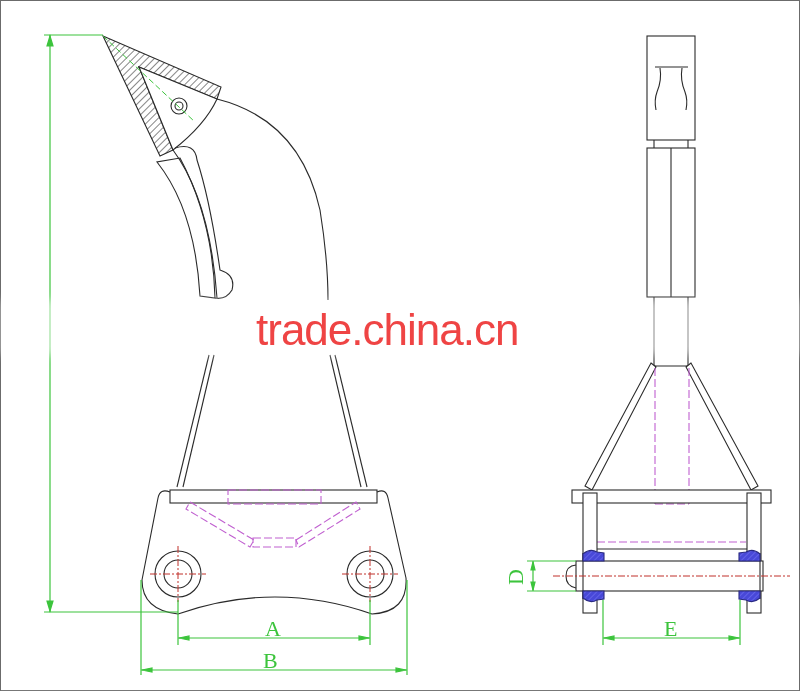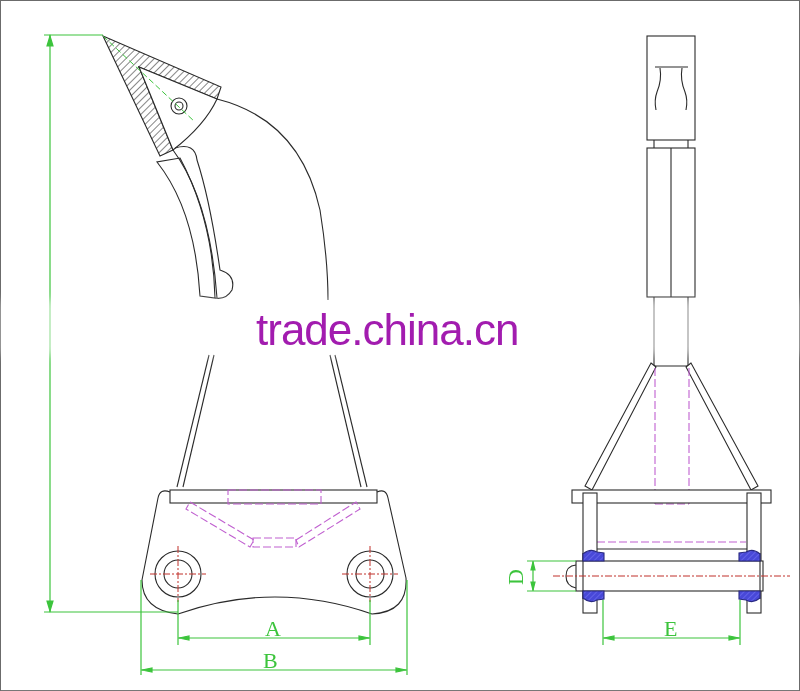--- a/index.html
+++ b/index.html
@@ -1,19 +1,19 @@
 <!DOCTYPE html>
 <html><head>
 <meta charset="utf-8">
 <style>
   html, body { margin: 0; padding: 0; background: #ffffff; }
   body { width: 800px; height: 691px; overflow: hidden; position: relative; font-family: "Liberation Serif", serif; }
   .frame { position: absolute; left: 0; top: 0; width: 798px; height: 689px; border: 1px solid #6b6b6b; border-bottom: 2px solid #777; }
   svg { position: absolute; left: 0; top: 0; }
-  .watermark { position: absolute; left: 256px; top: 305px; font-family: "Liberation Sans", sans-serif; font-size: 44px; color: #a21caf; letter-spacing: -1px; white-space: nowrap; }
+  .watermark { position: absolute; left: 256px; top: 305px; font-family: "Liberation Sans", sans-serif; font-size: 44px; color: #ef4444; letter-spacing: -1px; white-space: nowrap; }
   .dimlabel { position: absolute; font-family: "Liberation Serif", serif; font-size: 22px; color: #3cc43c; line-height: 1; }
   .blur { position: absolute; background: rgba(255,255,255,0.85); filter: blur(4px); }
 </style>
 </head>
 <body>
 
 <div class="frame"></div>
 
 <svg width="800" height="691" viewBox="0 0 800 691">
   <defs>

